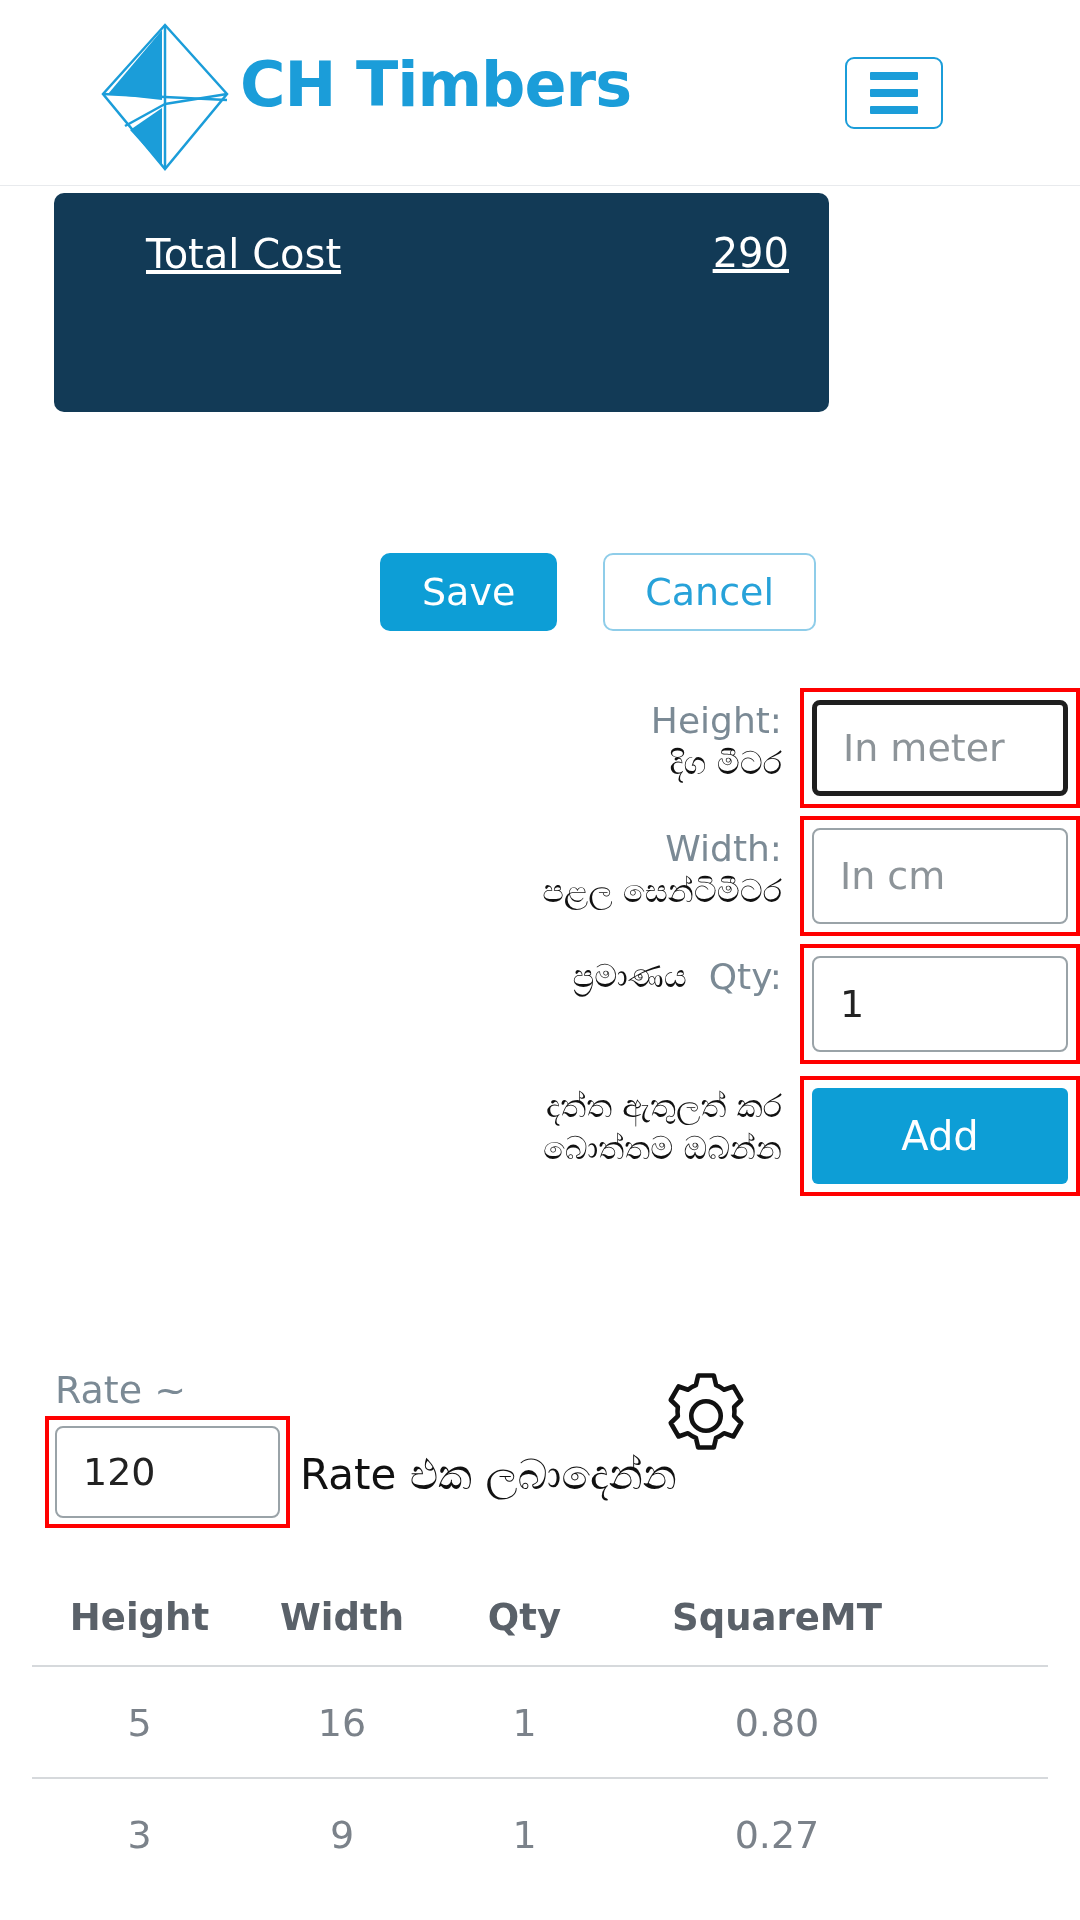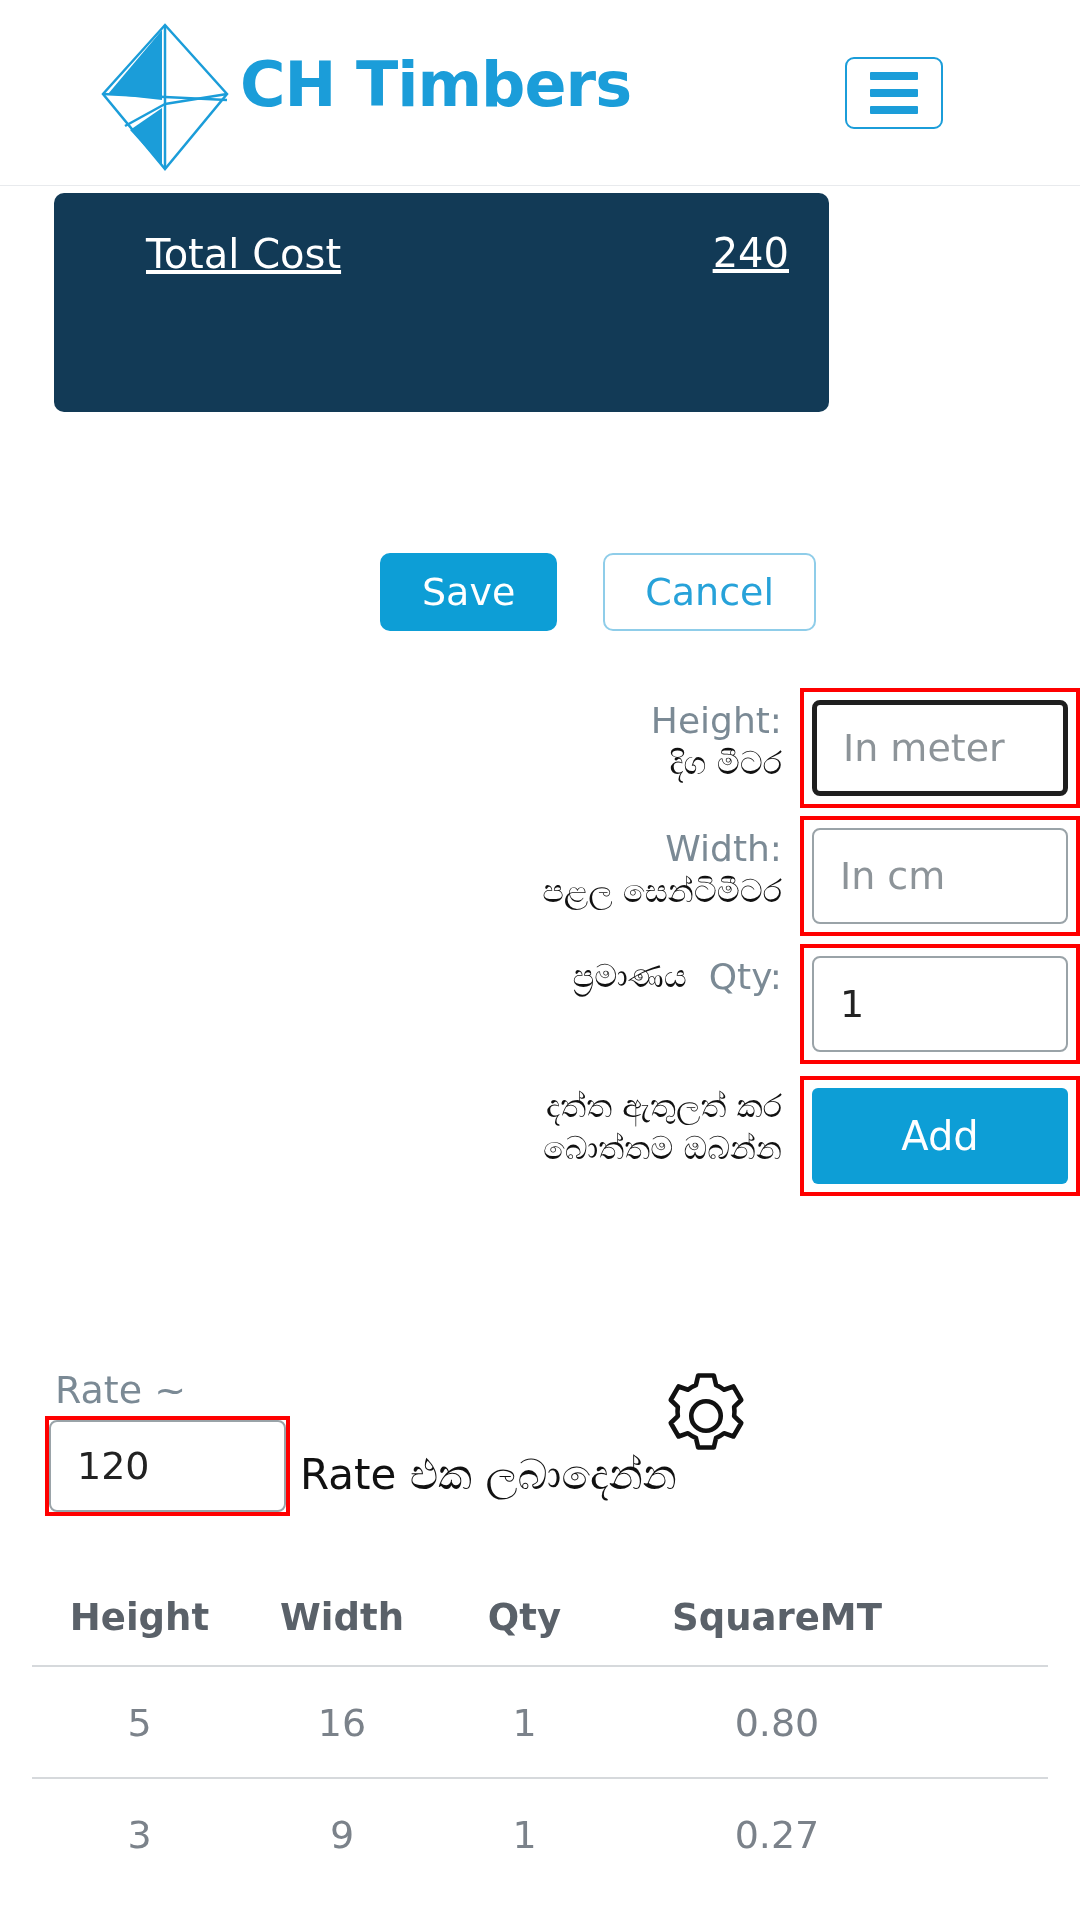--- a/index.html
+++ b/index.html
@@ -87,21 +87,21 @@
   }
 
   .row-height { margin-top:0; }
   .row-width  { margin-top:8px; }
   .row-qty    { margin-top:8px; }
   .row-add    { margin-top:12px; }
 
   
   .rate-block { position:absolute; left:0; top:1368px; width:1080px; }
   .rate-label { position:absolute; left:55px; top:0; font-size:38px; color:#7b8a95; }
-  .rate-annot { position:absolute; left:45px; top:48px; width:245px; border:4px solid #ff0000; }
+  .rate-annot { position:absolute; left:45px; top:48px; width:245px; border:4px solid #ff0000; padding:6px; }
   .rate-inp {
     width:100%; height:92px; border:2px solid #9aa3a8; border-radius:8px;
     background:#fff; display:flex; align-items:center; padding-left:26px;
     font-size:38px; color:#222;
   }
   .rate-si { position:absolute; left:300px; top:82px; font-size:42px; color:#111; white-space:nowrap; }
   .gear { position:absolute; left:660px; top:2px; width:92px; height:92px; }
 
   
   .tbl { position:absolute; left:32px; top:1596px; width:1016px; }
@@ -138,21 +138,21 @@
     <div class="hamburger">
       <span></span>
       <span></span>
       <span></span>
     </div>
   </div>
 
   <div class="totals">
     <div class="totals-row second">
       <div class="totals-label">Total Cost</div>
-      <div class="totals-value">240</div>
+      <div class="totals-value">290</div>
     </div>
   </div>
 
   <div class="actions">
     <div class="btn btn-save">Save</div>
     <div class="btn btn-cancel">Cancel</div>
   </div>
 
   <div class="form">
 

